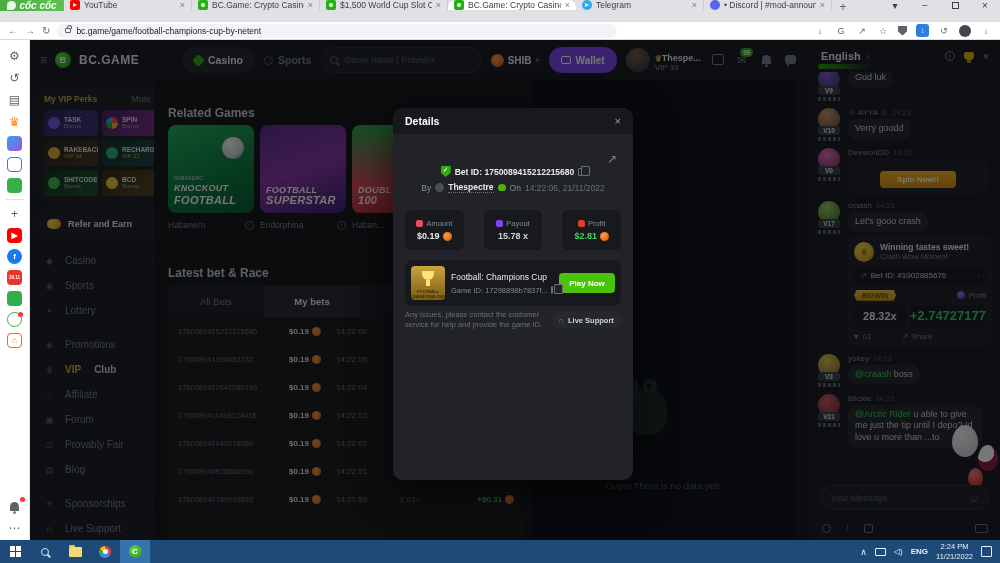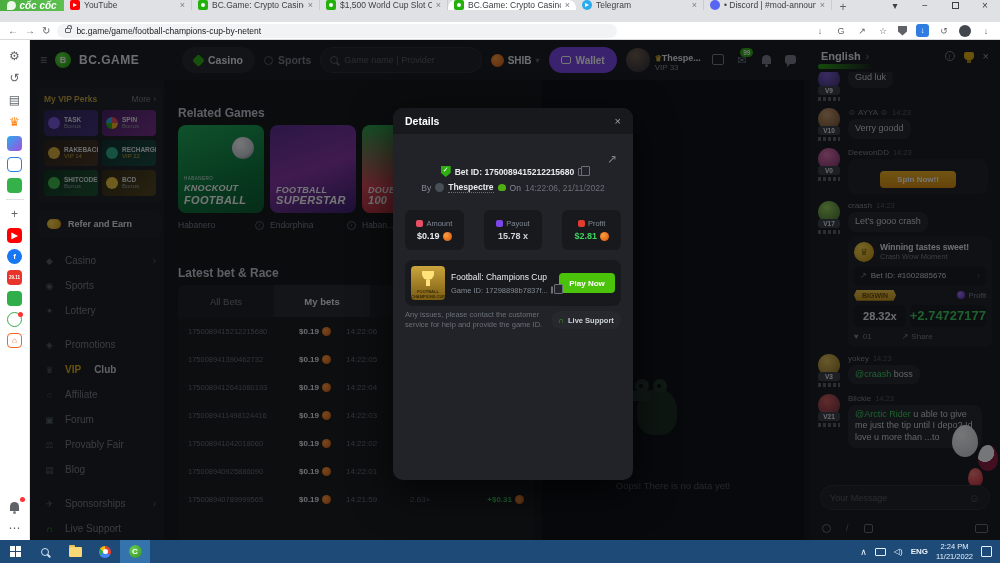--- a/index.html
+++ b/index.html
@@ -98,21 +98,21 @@
   .crown-sm{color:#d8b02f;font-size:8px}
   .hd-ic{color:#7a828d;font-size:11px;position:relative;width:16px;text-align:center}
   .vault{width:12px;height:11px;border:1.5px solid #7a828d;border-radius:2px;display:inline-block}
   .badge99{position:absolute;top:-6px;right:-4px;background:#2fae12;color:#fff;font-size:6.5px;font-weight:bold;border-radius:6px;padding:1px 3px}
   .bell{width:9px;height:9px;background:#7a828d;border-radius:50% 50% 0 0;position:relative;display:inline-block}
   .bell::after{content:"";position:absolute;bottom:-3px;left:3px;width:3px;height:3px;background:#7a828d;border-radius:50%}
   .chatbub{width:11px;height:9px;background:#7a828d;border-radius:3px;position:relative;display:inline-block}
   .chatbub::after{content:"";position:absolute;bottom:-3px;left:2px;border-top:3px solid #7a828d;border-right:3px solid transparent}
 
   
-  .bc-main{position:absolute;left:134px;top:40px;width:640px;height:460px;background:#121418;overflow:hidden}
+  .bc-main{position:absolute;left:124px;top:40px;width:640px;height:460px;background:#121418;overflow:hidden}
   .sec-title{position:absolute;left:14px;color:#c7ccd2;font-size:12px;font-weight:bold}
   .card{position:absolute;width:86px;height:88px;border-radius:8px;overflow:hidden;padding:5px}
   .card .c-brand{font-size:4.5px;color:rgba(255,255,255,.8);letter-spacing:.5px;position:absolute;bottom:32px;left:6px}
   .card .c1{position:absolute;bottom:20px;left:6px;font-size:9px;font-weight:bold;font-style:italic;color:#fff;letter-spacing:.3px}
   .card .c2{position:absolute;bottom:7px;left:6px;font-size:11px;font-weight:bold;font-style:italic;color:#fff;letter-spacing:.3px}
   .prov{position:absolute;width:86px;display:flex;align-items:center;justify-content:space-between;color:#7a828d;font-size:8.5px}
   .prov .pinfo{width:9px;height:9px;border:1px solid #565d66;border-radius:50%;font-size:6px;display:flex;align-items:center;justify-content:center;color:#565d66}
   .ballart{position:absolute;width:22px;height:22px;border-radius:50%;background:radial-gradient(circle at 35% 30%,#fff,#cfd4da 60%,#6a7077)}
 
   .bets-panel{position:absolute;left:14px;top:205px;width:356px;height:255px;background:#17191c;border-radius:8px 8px 0 0}

